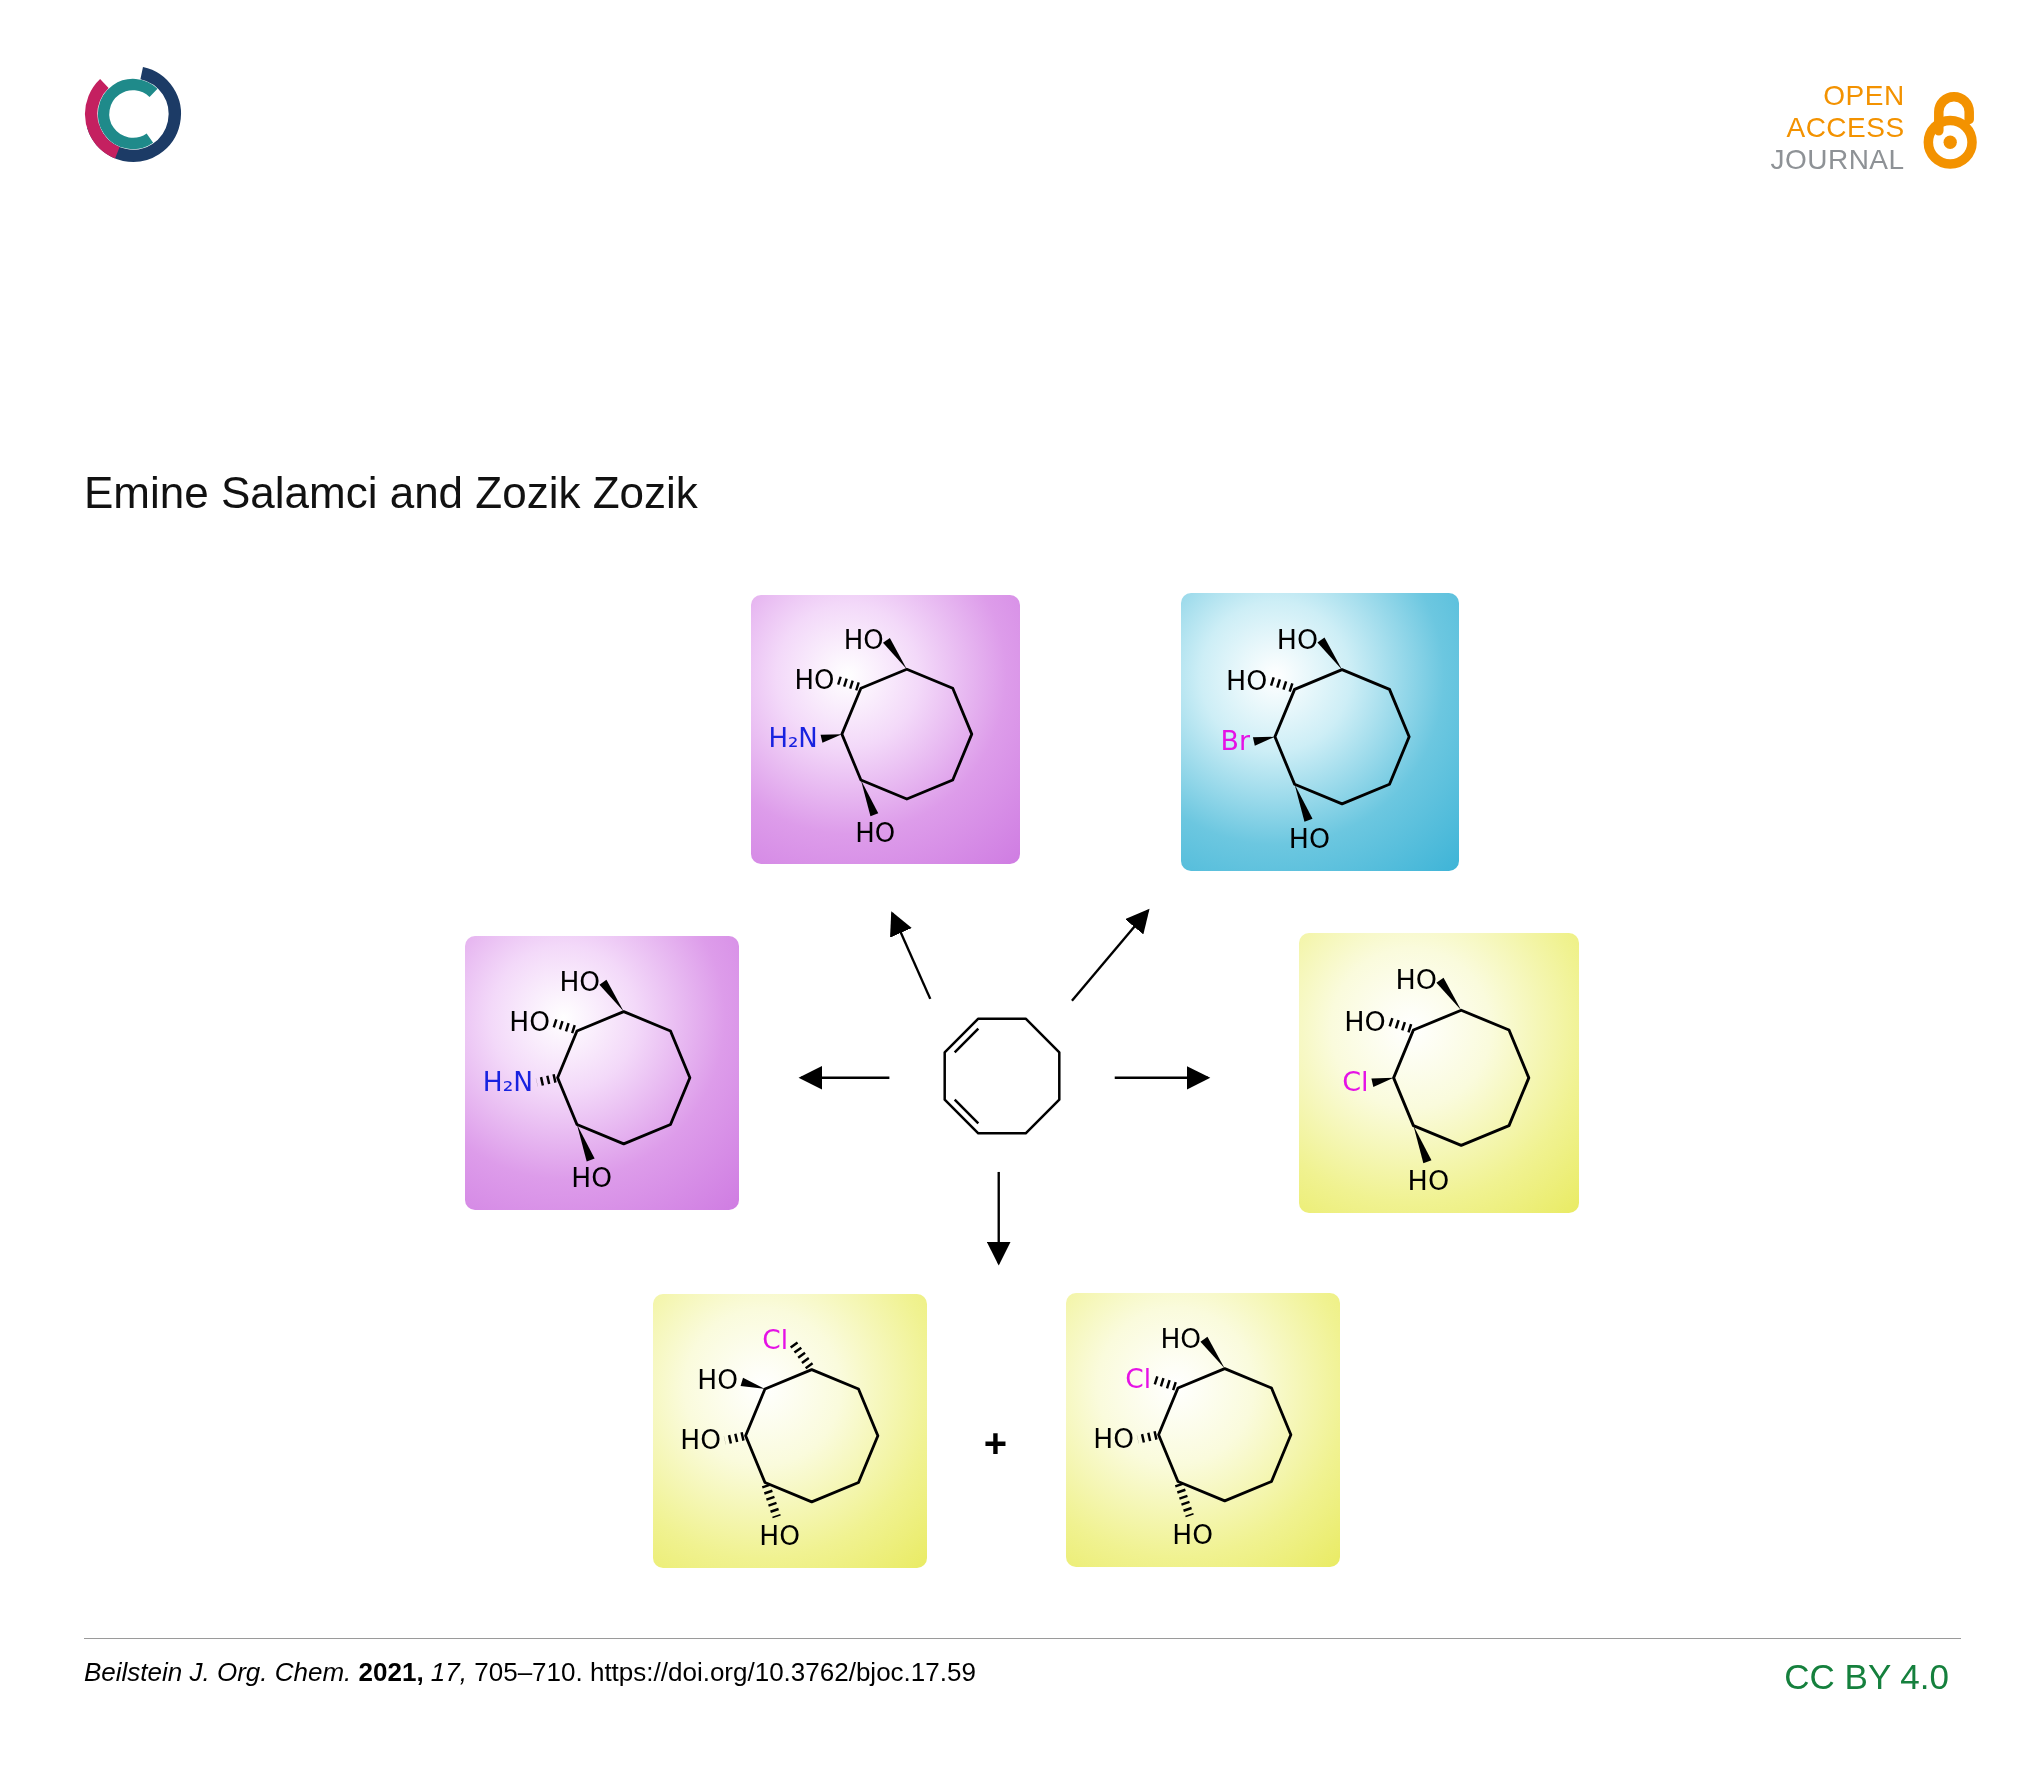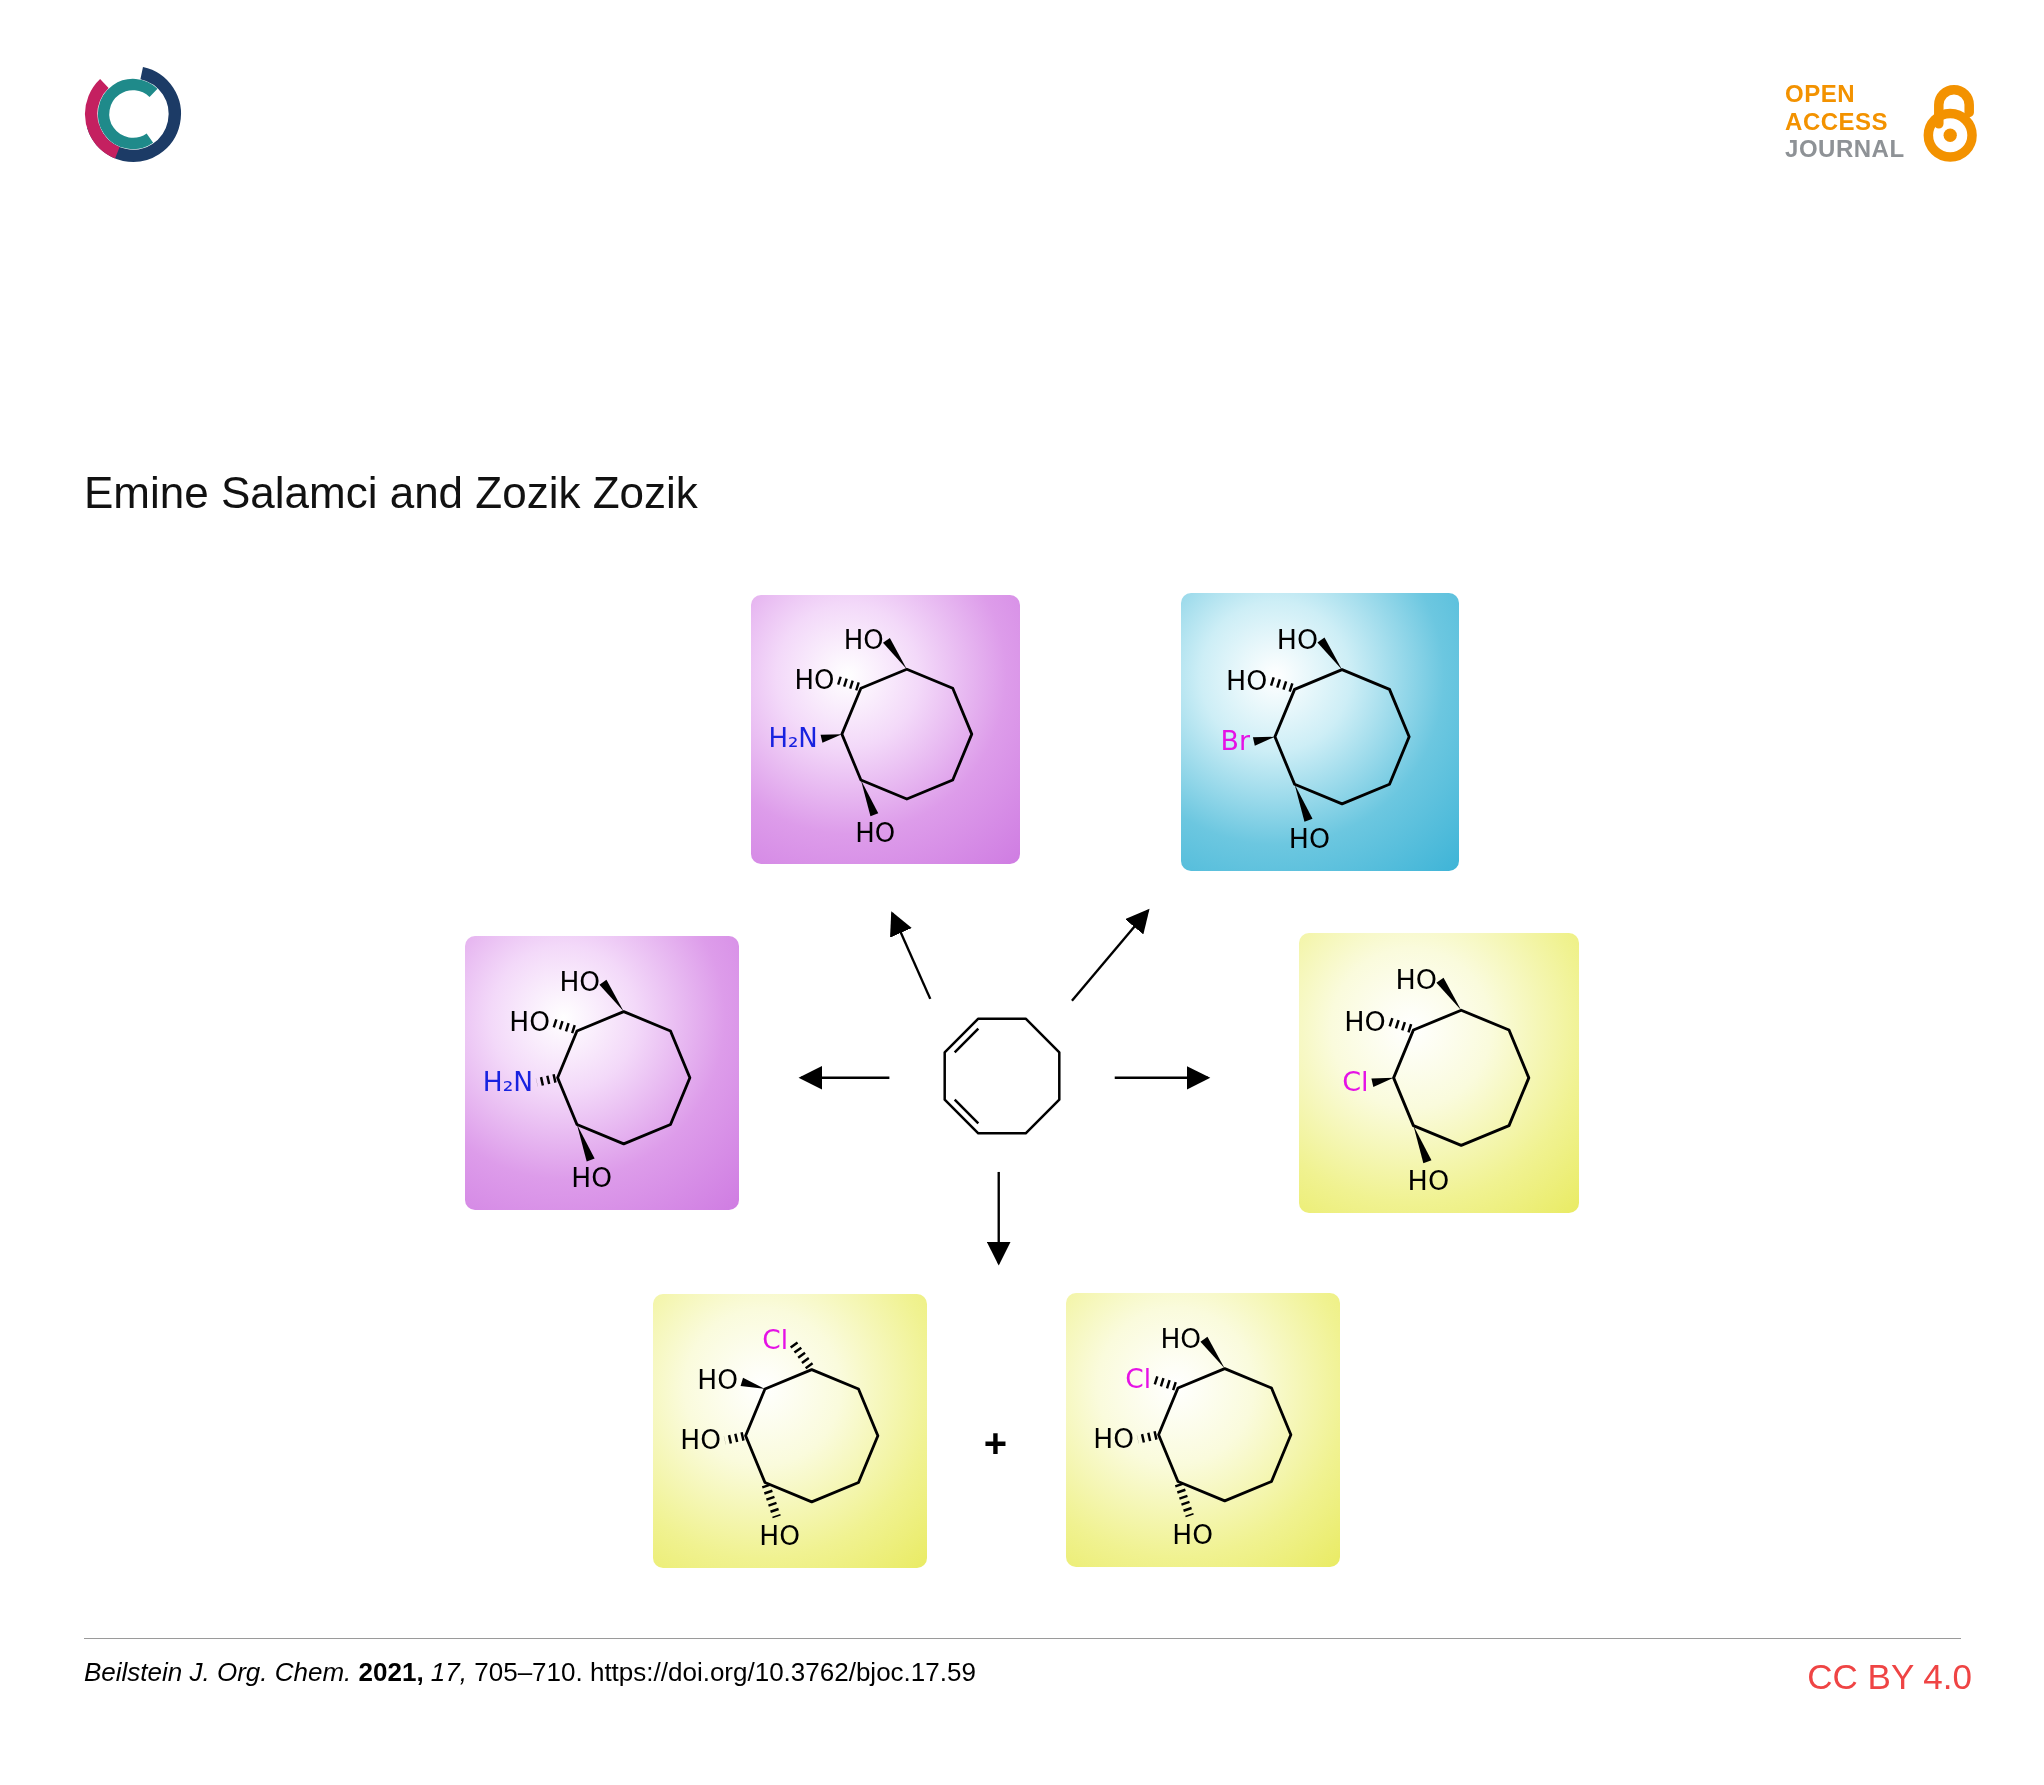--- a/index.html
+++ b/index.html
@@ -11,21 +11,21 @@
   *{box-sizing:border-box}
   body{margin:0;background:#ffffff;font-family:"Liberation Sans",sans-serif;color:#000}
   #page{position:relative;width:2045px;height:1785px;background:#fff;overflow:hidden}
 
   .logo-svg{position:absolute;left:76px;top:57px;width:114px;height:114px}
   .journal-name{position:absolute;left:240px;top:93px;font-size:44px;letter-spacing:0.5px;color:var(--journal-blue);white-space:nowrap}
   .journal-name .jb{font-weight:700}
   .journal-name .jr{font-weight:400}
 
   .oa{position:absolute;top:80px;right:53px;display:flex;align-items:center;gap:11.4px}
-  .oa-text{font-weight:700;font-size:24px;line-height:1.15;letter-spacing:0.5px}
+  .oa-text{text-align:right;font-weight:400;font-size:28px;line-height:1.15;letter-spacing:0.5px}
   .oa-open,.oa-access{color:var(--open-access-orange)}
   .oa-platinum{color:var(--platinum-gray)}
   .oa-lock{width:76px;height:82px}
 
   .title{position:absolute;left:84px;top:268px;width:1855px;font-size:57px;font-weight:700;
          color:var(--title-blue);line-height:1.72}
   .authors{position:absolute;left:84px;top:468px;font-size:44px;color:#111}
 
   .sbox{position:absolute;border-radius:10px}
   .box-purple{background:radial-gradient(circle at 36% 30%, #ffffff 0%, #f3d9f9 28%, #dd9cea 62%, #cf7ce2 100%)}
@@ -42,21 +42,21 @@
   .atom-mag{fill:var(--halogen-magenta)}
 
   .center-mol{position:absolute;left:902px;top:976px;width:200px;height:200px}
   .arrows{position:absolute;left:0;top:571px;width:2045px;height:1103px;pointer-events:none}
   .arrow{stroke:#000;stroke-width:2.5;fill:none}
 
   .plus{position:absolute;left:964px;top:1421px;width:63px;text-align:center;font-size:40px;font-weight:600;color:#000}
 
   .footer-rule{position:absolute;left:84px;top:1638px;width:1877px;border-top:1.4px solid #9a9a9a;height:0}
   .citation{position:absolute;left:84px;top:1657px;font-size:26px;color:#000;white-space:nowrap}
-  .license{position:absolute;right:73px;top:1657px;font-size:35px;color:#ef4444}
+  .license{position:absolute;right:96px;top:1657px;font-size:35px;color:#15803d}
   .it{font-style:italic}.bd{font-weight:700}
 </style>
 </head>
 <body>
 
 <div id="page">
 
   <svg class="logo-svg" viewBox="0 0 120 120" aria-hidden="true">
     <g transform="translate(60,60)">
       <circle r="44" fill="none" style="stroke:var(--logo-navy)" stroke-width="13" stroke-dasharray="185 92" transform="rotate(-78)"></circle>

